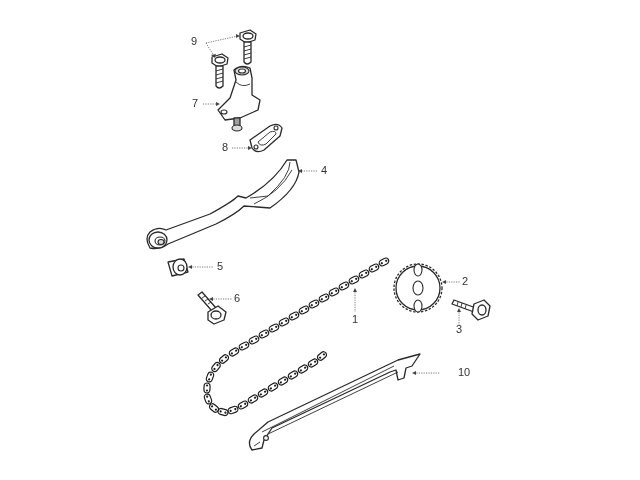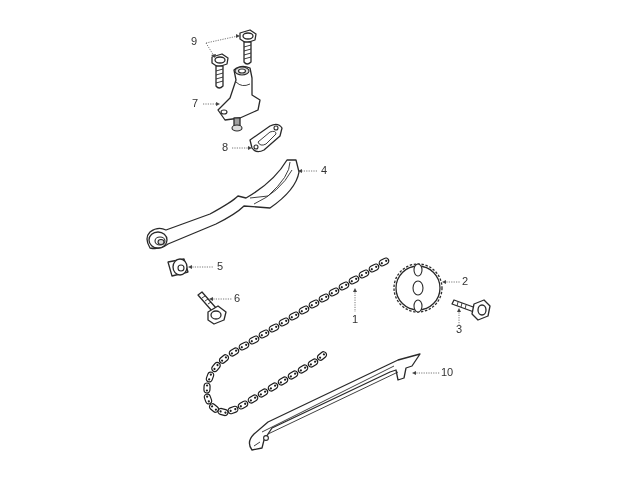--- a/index.html
+++ b/index.html
@@ -241,13 +241,13 @@
 
 <span class="callout" style="left:191px; top:36px;">9</span>
 <span class="callout" style="left:192px; top:98px;">7</span>
 <span class="callout" style="left:222px; top:142px;">8</span>
 <span class="callout" style="left:321px; top:165px;">4</span>
 <span class="callout" style="left:217px; top:261px;">5</span>
 <span class="callout" style="left:234px; top:293px;">6</span>
 <span class="callout" style="left:352px; top:314px;">1</span>
 <span class="callout" style="left:462px; top:276px;">2</span>
 <span class="callout" style="left:456px; top:324px;">3</span>
-<span class="callout" style="left:441px; top:367px;">10</span>
+<span class="callout" style="left:458px; top:367px;">10</span>
 
 </body></html>

